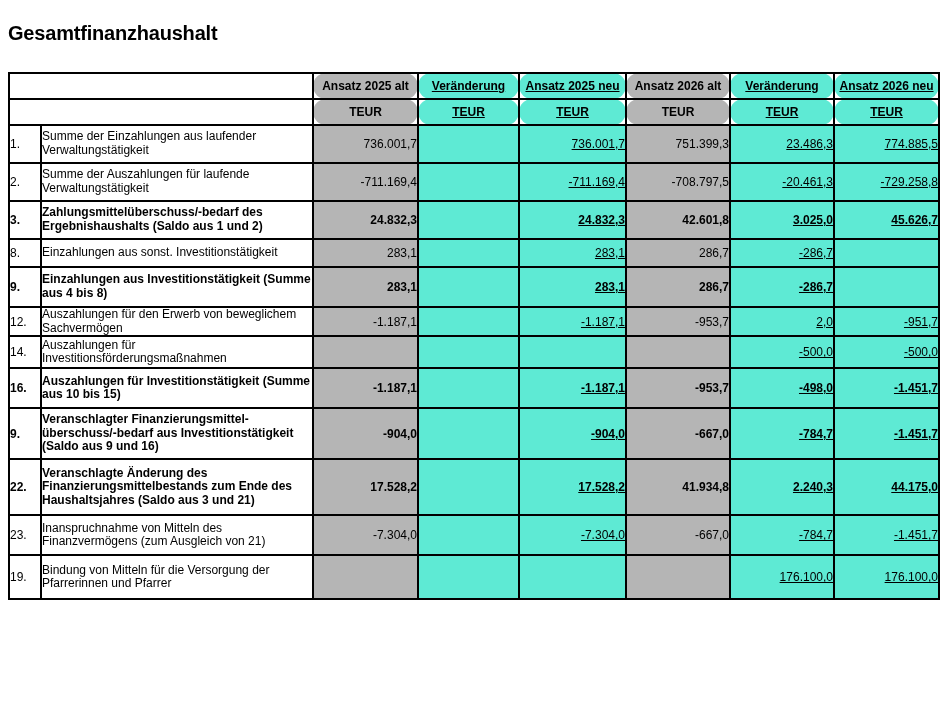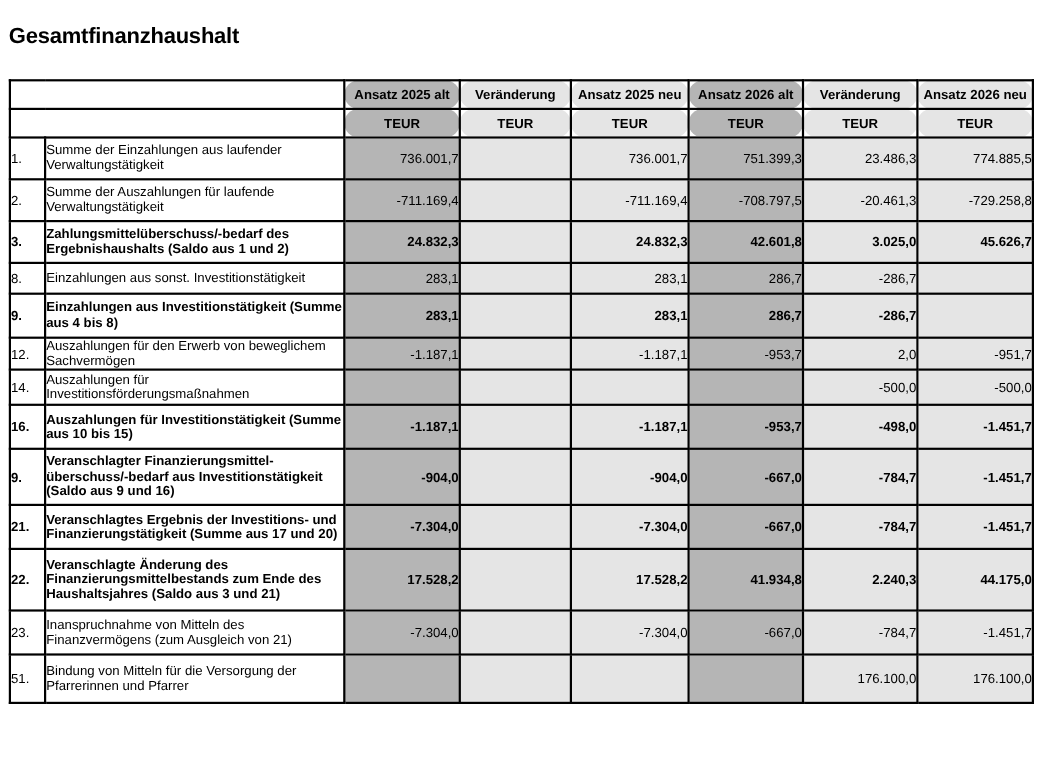--- a/index.html
+++ b/index.html
@@ -28,21 +28,21 @@
     padding:0;
     vertical-align:middle;
     overflow:hidden;
   }
   #fin-table th {
     font-size:12px; font-weight:bold; text-align:center;border-radius:13px;
   }
   .head-row { height:26px; }
   .corner { background:#ffffff; }
   .dark  { background:#b5b5b5; }
-  .light { background:#e5e5e5; }
+  .light { background:#5eead4;text-decoration:underline; }
   .num-cell {
     background:#ffffff;
     padding:2px 2px 2px 8px;
     font-size:12px;
   }
   .label-cell {
     background:#ffffff;
     padding:3px 6px 3px 5px;
     line-height:1.13;
     font-size:12px;
@@ -174,52 +174,42 @@
       <tr class="bold-row" style="height: 51px;">
         <td class="num-cell">9.</td>
         <td class="label-cell">Veranschlagter Finanzierungsmittel-überschuss/-bedarf aus Investitionstätigkeit (Saldo aus 9 und 16)</td>
         <td class="value-cell dark">-904,0</td>
         <td class="value-cell light"></td>
         <td class="value-cell light">-904,0</td>
         <td class="value-cell dark">-667,0</td>
         <td class="value-cell light">-784,7</td>
         <td class="value-cell light">-1.451,7</td>
       </tr>
-      <tr class="bold-row" style="height: 40px;">
-        <td class="num-cell">21.</td>
-        <td class="label-cell">Veranschlagtes Ergebnis der Investitions- und Finanzierungstätigkeit (Summe aus 17 und 20)</td>
+      <tr class="bold-row" style="height: 56px;">
+        <td class="num-cell">22.</td>
+        <td class="label-cell">Veranschlagte Änderung des Finanzierungsmittelbestands zum Ende des Haushaltsjahres (Saldo aus 3 und 21)</td>
+        <td class="value-cell dark">17.528,2</td>
+        <td class="value-cell light"></td>
+        <td class="value-cell light">17.528,2</td>
+        <td class="value-cell dark">41.934,8</td>
+        <td class="value-cell light">2.240,3</td>
+        <td class="value-cell light">44.175,0</td>
+      </tr>
+      <tr style="height: 40px;">
+        <td class="num-cell">23.</td>
+        <td class="label-cell">Inanspruchnahme von Mitteln des Finanzvermögens (zum Ausgleich von 21)</td>
         <td class="value-cell dark">-7.304,0</td>
         <td class="value-cell light"></td>
         <td class="value-cell light">-7.304,0</td>
         <td class="value-cell dark">-667,0</td>
         <td class="value-cell light">-784,7</td>
         <td class="value-cell light">-1.451,7</td>
       </tr>
-      <tr class="bold-row" style="height: 56px;">
-        <td class="num-cell">22.</td>
-        <td class="label-cell">Veranschlagte Änderung des Finanzierungsmittelbestands zum Ende des Haushaltsjahres (Saldo aus 3 und 21)</td>
-        <td class="value-cell dark">17.528,2</td>
-        <td class="value-cell light"></td>
-        <td class="value-cell light">17.528,2</td>
-        <td class="value-cell dark">41.934,8</td>
-        <td class="value-cell light">2.240,3</td>
-        <td class="value-cell light">44.175,0</td>
-      </tr>
-      <tr style="height: 40px;">
-        <td class="num-cell">23.</td>
-        <td class="label-cell">Inanspruchnahme von Mitteln des Finanzvermögens (zum Ausgleich von 21)</td>
-        <td class="value-cell dark">-7.304,0</td>
-        <td class="value-cell light"></td>
-        <td class="value-cell light">-7.304,0</td>
-        <td class="value-cell dark">-667,0</td>
-        <td class="value-cell light">-784,7</td>
-        <td class="value-cell light">-1.451,7</td>
-      </tr>
       <tr style="height: 44px;">
-        <td class="num-cell">51.</td>
+        <td class="num-cell">19.</td>
         <td class="label-cell">Bindung von Mitteln für die Versorgung der Pfarrerinnen und Pfarrer</td>
         <td class="value-cell dark"></td>
         <td class="value-cell light"></td>
         <td class="value-cell light"></td>
         <td class="value-cell dark"></td>
         <td class="value-cell light">176.100,0</td>
         <td class="value-cell light">176.100,0</td>
       </tr>
     </tbody>
 </table>

